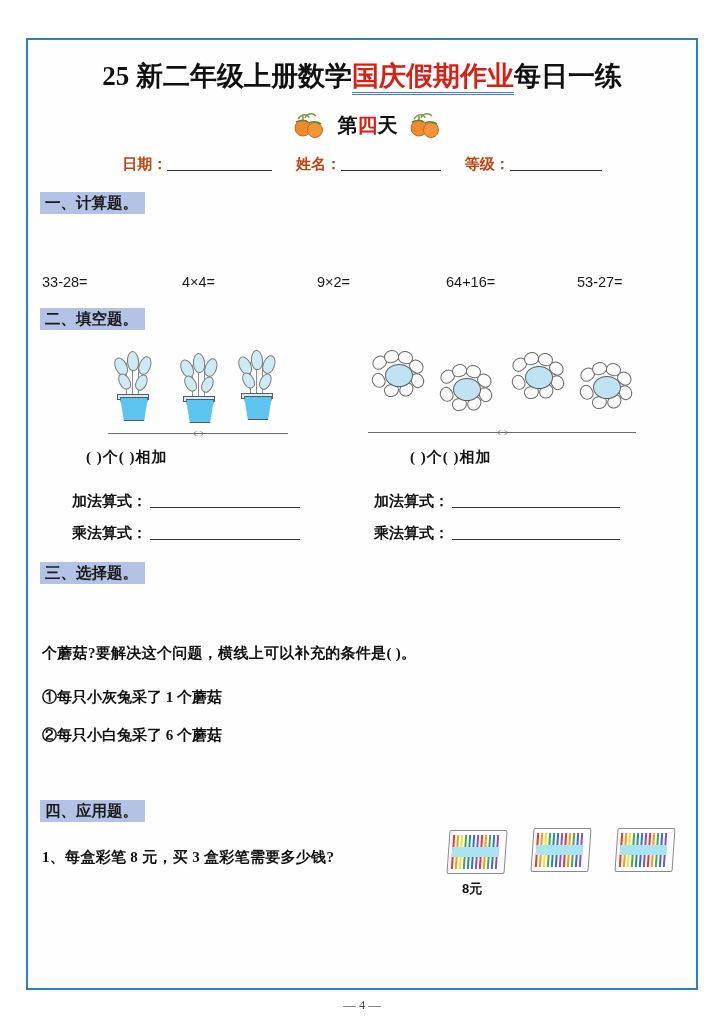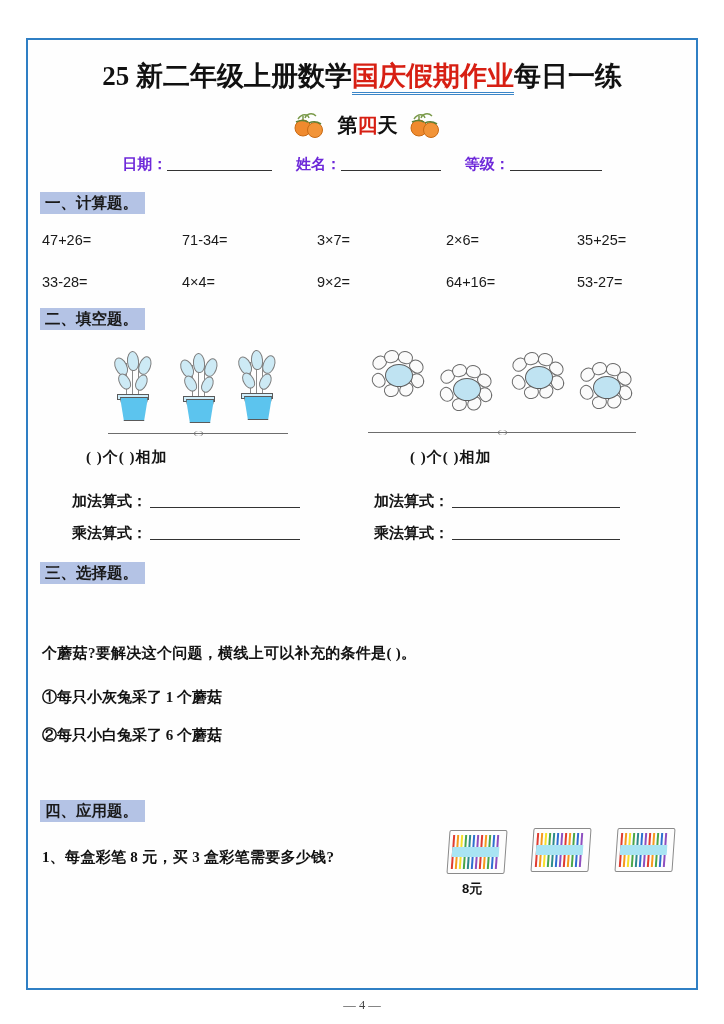--- a/index.html
+++ b/index.html
@@ -81,21 +81,21 @@
   }
 
   
   .info-line {
     position: absolute;
     top: 115px;
     left: 0;
     right: 0;
     height: 24px;
     font-size: 15px;
-    color: #6d28d9;
+    color: #c2410c;
     white-space: nowrap;
     text-align: center;
   }
   .info-item { display: inline-block; margin: 0 10px; }
   .info-label { font-weight: bold; }
   .blank-line {
     display: inline-block;
     border-bottom: 1.3px solid #333;
     height: 15px;
     vertical-align: -2px;
@@ -335,27 +335,20 @@
     </div>
 
     <div class="info-line">
       <span class="info-item"><span class="info-label">日期：</span><span class="blank-line bl-105"></span></span>
       <span class="info-item"><span class="info-label">姓名：</span><span class="blank-line bl-100"></span></span>
       <span class="info-item"><span class="info-label">等级：</span><span class="blank-line bl-90"></span></span>
     </div>
 
     <div class="sec-head" style="top:152px;">一、计算题。</div>
 
-    <div class="calc-row" style="top:192px;">
-      <span class="calc-cell" style="left:0px;">47+26=</span>
-      <span class="calc-cell" style="left:140px;">71-34=</span>
-      <span class="calc-cell" style="left:275px;">3×7=</span>
-      <span class="calc-cell" style="left:404px;">2×6=</span>
-      <span class="calc-cell" style="left:535px;">35+25=</span>
-    </div>
 
     <div class="calc-row" style="top:234px;">
       <span class="calc-cell" style="left:0px;">33-28=</span>
       <span class="calc-cell" style="left:140px;">4×4=</span>
       <span class="calc-cell" style="left:275px;">9×2=</span>
       <span class="calc-cell" style="left:404px;">64+16=</span>
       <span class="calc-cell" style="left:535px;">53-27=</span>
     </div>
 
     <div class="sec-head" style="top:268px;">二、填空题。</div>

